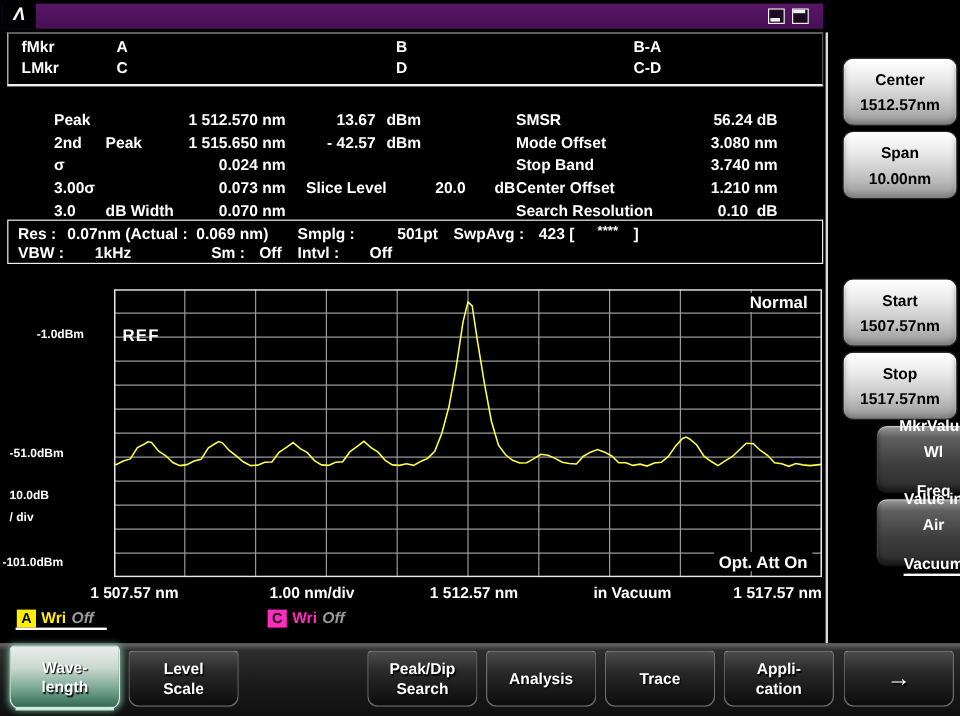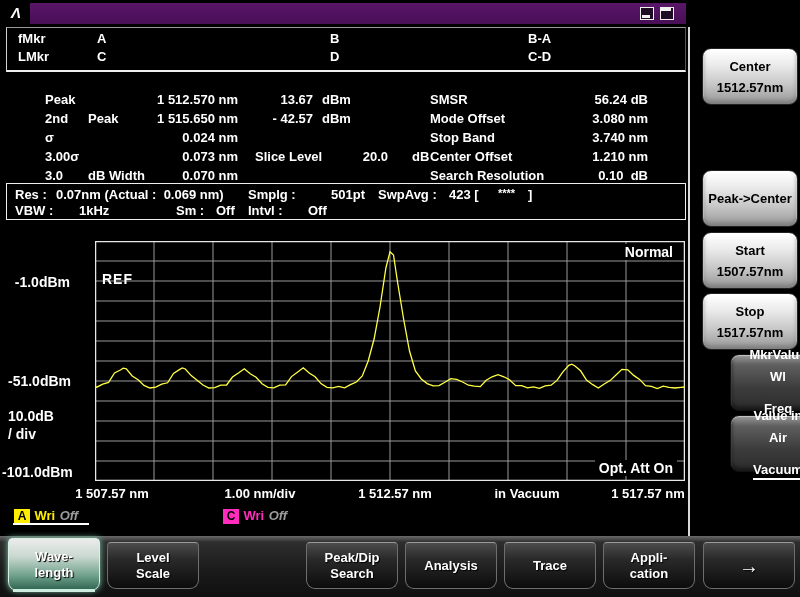--- a/index.html
+++ b/index.html
@@ -28,21 +28,21 @@
   .num-right { text-align:right; display:inline-block; }
 
   
   .sweep-box { left:6px; top:183px; width:680px; height:37px; border:1px solid #efefef; }
 
   
   #plot { left:95px; top:241px; width:590px; height:240px; }
   .plot-overlay { position:absolute; background:#000; padding:0 4px; font-size:14px; }
   .ref-label { position:absolute; left:7px; top:30px; font-size:14px; letter-spacing:1px; }
 
-  .ylabel { font-size:14px; }
+  .ylabel { font-size:10px; }
   .xlabel { font-size:13px; transform:translateX(-50%); white-space:pre; }
 
   .badge { display:inline-block; width:16px; height:15px; text-align:center; font-size:12px; line-height:15px; color:#000; }
 
   
   .datetime { left:692px; top:0px; width:108px; height:40px; background:#3c3c3c; text-align:center;
               font-size:13px; line-height:17px; padding-top:3px; border-bottom:1px solid #111; }
   .softkey { position:absolute; left:702px; width:96px; height:57px; border-radius:9px;
              display:flex; flex-direction:column; align-items:center; justify-content:center;
              font-size:13px; line-height:15px; text-align:center; cursor:pointer; }
@@ -200,22 +200,23 @@
     <span class="t13" style="color:#9a9a9a;font-style:italic">Off</span>
   </span>
 
   <div class="abs vline-main-right"></div>
 
 
   <div class="softkey light" style="top:48px">
     <span>Center</span>
     <span class="l2">1512.57nm</span>
   </div>
-  <div class="softkey light" style="top:170px">
-    <span>Peak-&gt;Center</span>
+  <div class="softkey light" style="top:109px">
+    <span>Span</span>
+    <span class="l2">10.00nm</span>
   </div>
   <div class="softkey light" style="top:232px">
     <span>Start</span>
     <span class="l2">1507.57nm</span>
   </div>
   <div class="softkey light" style="top:293px">
     <span>Stop</span>
     <span class="l2">1517.57nm</span>
   </div>
   <div class="softkey dark" style="top:354px">

